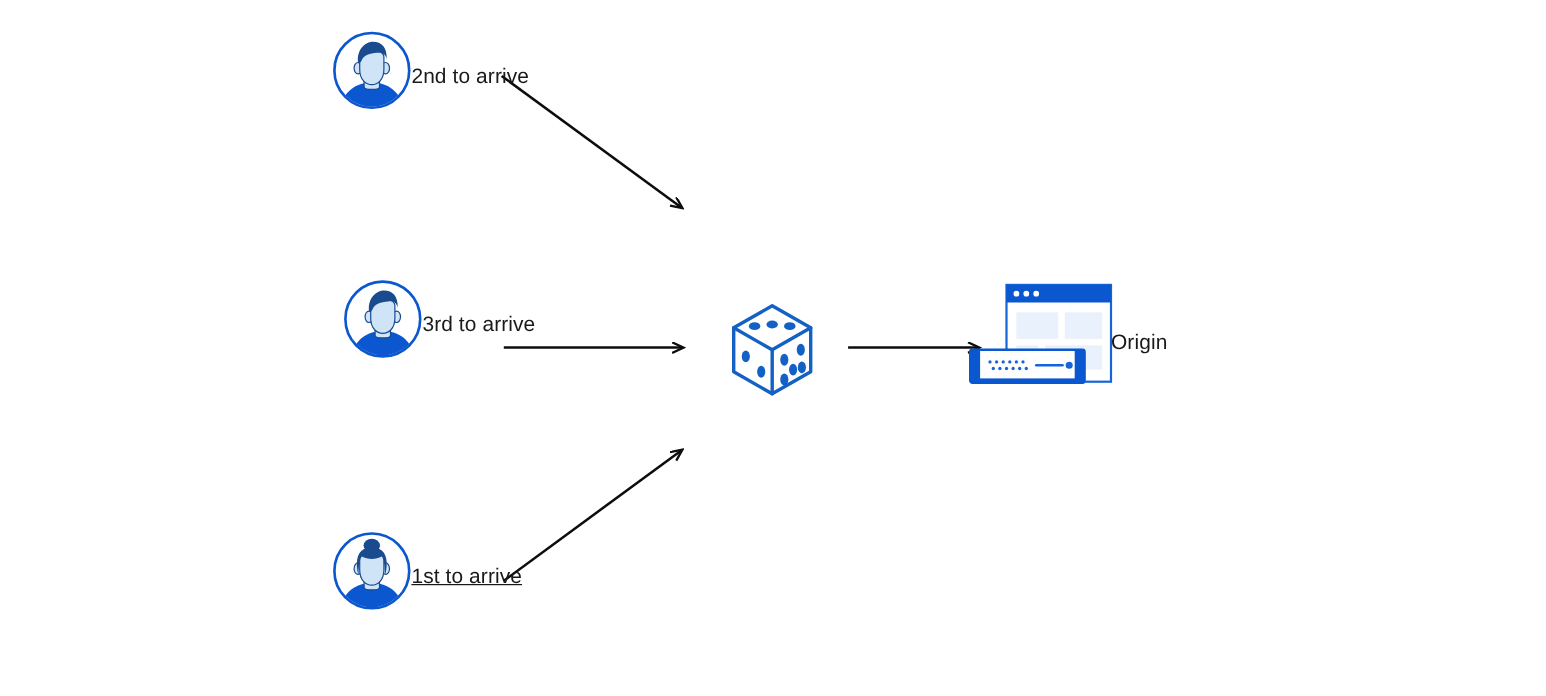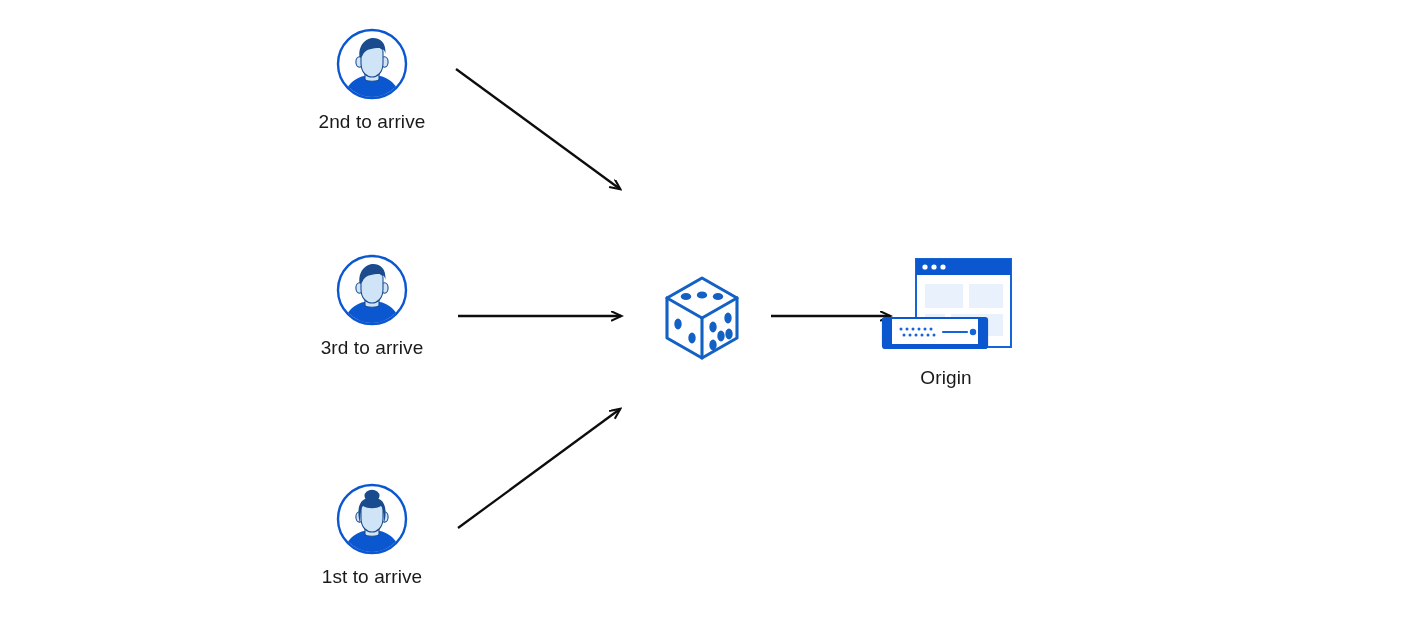--- a/index.html
+++ b/index.html
@@ -13,21 +13,21 @@
   #canvas {
     position: relative;
     width: 1405px;
     height: 633px;
     background: #ffffff;
     overflow: hidden;
   }
   .node {
     position: absolute;
     display: flex;
-    flex-direction: column;
+    flex-direction: row;
     align-items: center;
   }
   .node-label {
     font-size: 19px;
     line-height: 22px;
     color: #1a1a1a;
     white-space: nowrap;
     margin-top: 11px;
     letter-spacing: 0.1px;
   }
@@ -96,41 +96,41 @@
 
           <path d="M25 24 C25 15 47 15 47 24 L47 35 C47 45 41 49 36 49 C31 49 25 45 25 35 Z" fill="#cfe4f7" stroke="#1a4b8f" stroke-width="1.1"></path>
 
           <path d="M23.5 29 C22 15 32 10 37 10 C45 10 50 15 49.5 26 C49 22 46 19.5 41 20 C34 20.8 29 21.5 26.5 27.5 C25.8 29 24.2 30.5 23.5 29 Z" fill="#1a4b8f"></path>
         </g>
       </svg>
     </div>
     <div class="node-label">2nd to arrive</div>
   </div>
 
-  <div class="node" style="left:302px; top:254px; width:140px;align-items:center;">
+  <div class="node" style="left:312px; top:254px; width:140px;align-items:center;">
     <div class="avatar-wrap">
       <svg viewBox="0 0 72 72" width="72" height="72">
         <circle cx="36" cy="36" r="34" fill="#ffffff" stroke="#0b57d0" stroke-width="2.4"></circle>
         <clipPath id="clip-av2">
             <circle cx="36" cy="36" r="33"></circle>
           </clipPath>
         <g clip-path="url(#clip-av2)">
           <path d="M36 47 C20 47 9 57 7 72 L65 72 C63 57 52 47 36 47 Z" fill="#0b57d0"></path>
           <path d="M29 39 L29 51 C29 54 43 54 43 51 L43 39 Z" fill="#cfe4f7" stroke="#1a4b8f" stroke-width="1.1"></path>
           <ellipse cx="23.5" cy="34" rx="3.6" ry="5.2" fill="#cfe4f7" stroke="#1a4b8f" stroke-width="1.1"></ellipse>
           <ellipse cx="48.5" cy="34" rx="3.6" ry="5.2" fill="#cfe4f7" stroke="#1a4b8f" stroke-width="1.1"></ellipse>
           <path d="M25 24 C25 15 47 15 47 24 L47 35 C47 45 41 49 36 49 C31 49 25 45 25 35 Z" fill="#cfe4f7" stroke="#1a4b8f" stroke-width="1.1"></path>
           <path d="M23.5 29 C22 15 32 10 37 10 C45 10 50 15 49.5 26 C49 22 46 19.5 41 20 C34 20.8 29 21.5 26.5 27.5 C25.8 29 24.2 30.5 23.5 29 Z" fill="#1a4b8f"></path>
         </g>
       </svg>
     </div>
     <div class="node-label">3rd to arrive</div>
   </div>
 
-  <div class="node" style="left:302px; top:483px; width:140px;">
+  <div class="node" style="left:302px; top:483px; width:140px;text-decoration:underline;">
     <div class="avatar-wrap">
       <svg viewBox="0 0 72 72" width="72" height="72">
         <circle cx="36" cy="36" r="34" fill="#ffffff" stroke="#0b57d0" stroke-width="2.4"></circle>
         <clipPath id="clip-av3">
             <circle cx="36" cy="36" r="33"></circle>
           </clipPath>
         <g clip-path="url(#clip-av3)">
           <path d="M36 47 C20 47 9 57 7 72 L65 72 C63 57 52 47 36 47 Z" fill="#0b57d0"></path>
           <path d="M29 39 L29 51 C29 54 43 54 43 51 L43 39 Z" fill="#cfe4f7" stroke="#1a4b8f" stroke-width="1.1"></path>
           <ellipse cx="23.5" cy="34" rx="3.6" ry="5.2" fill="#cfe4f7" stroke="#1a4b8f" stroke-width="1.1"></ellipse>

